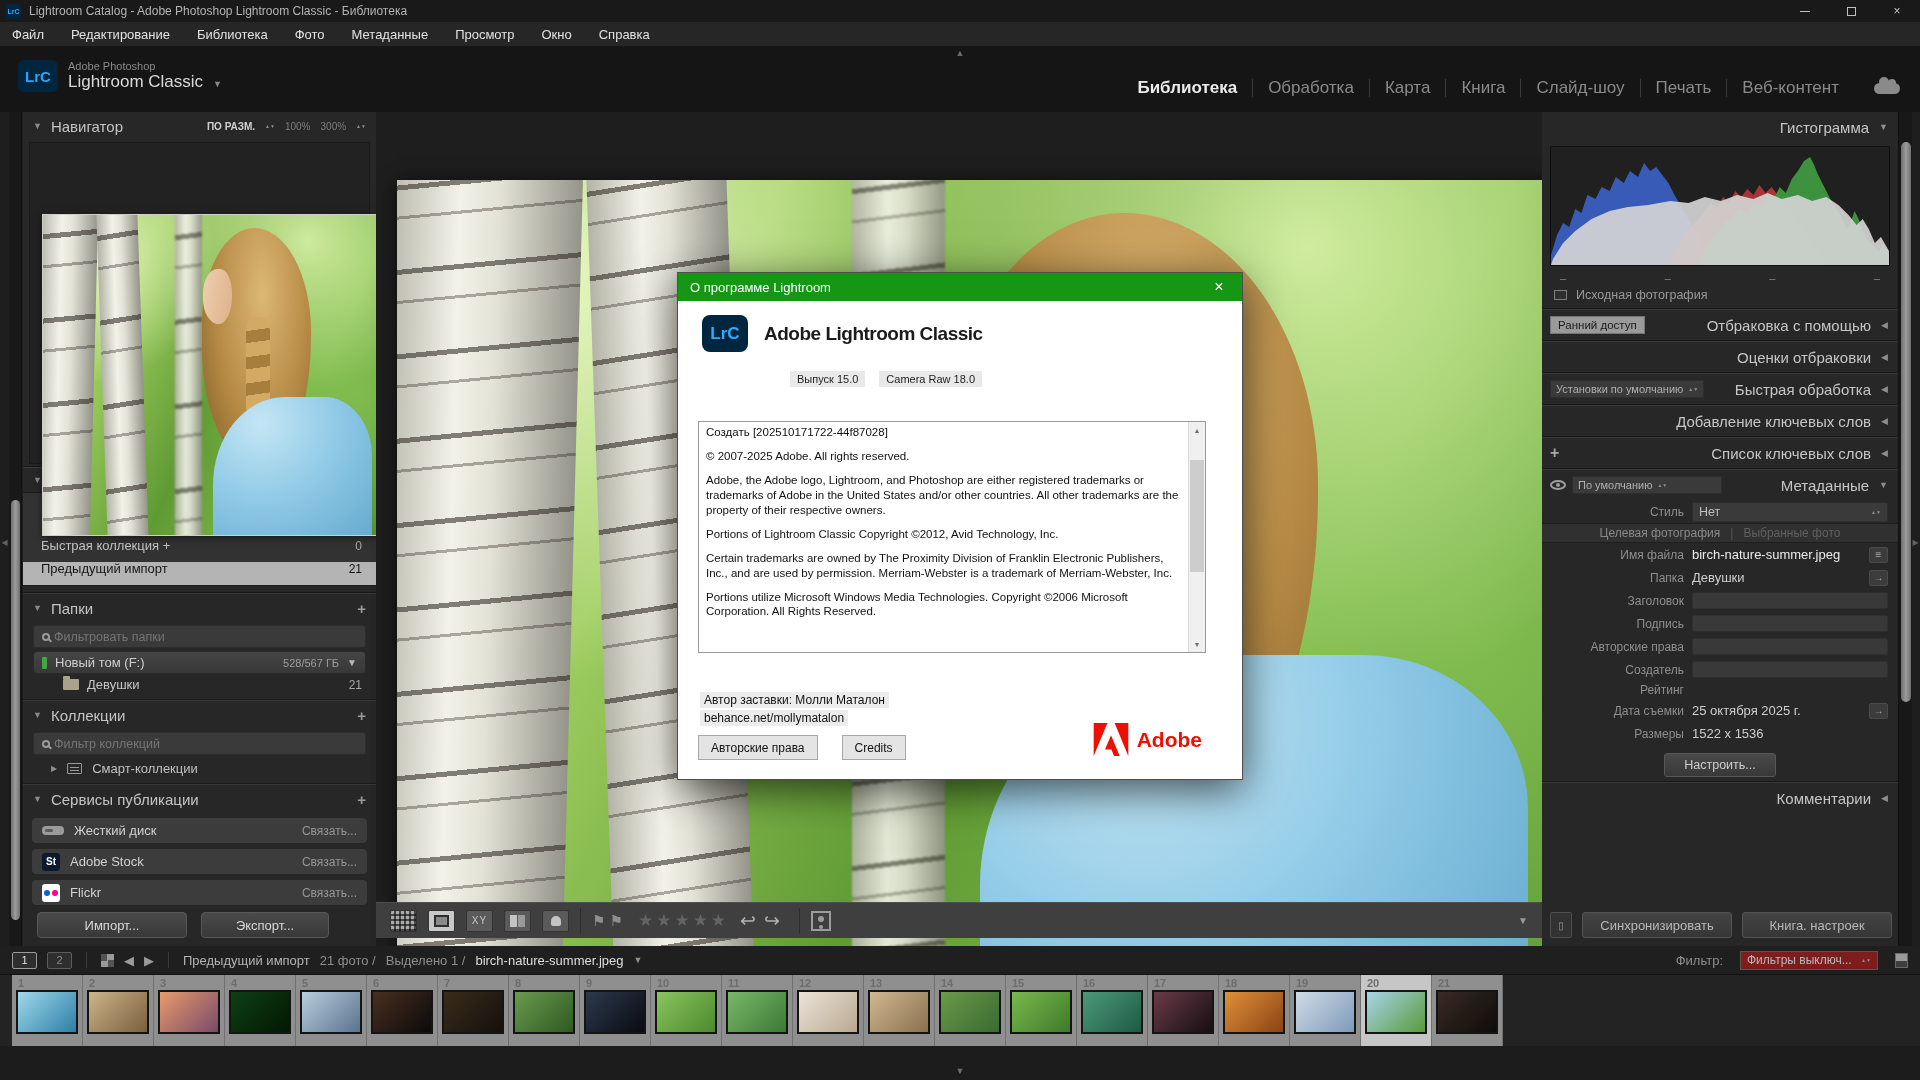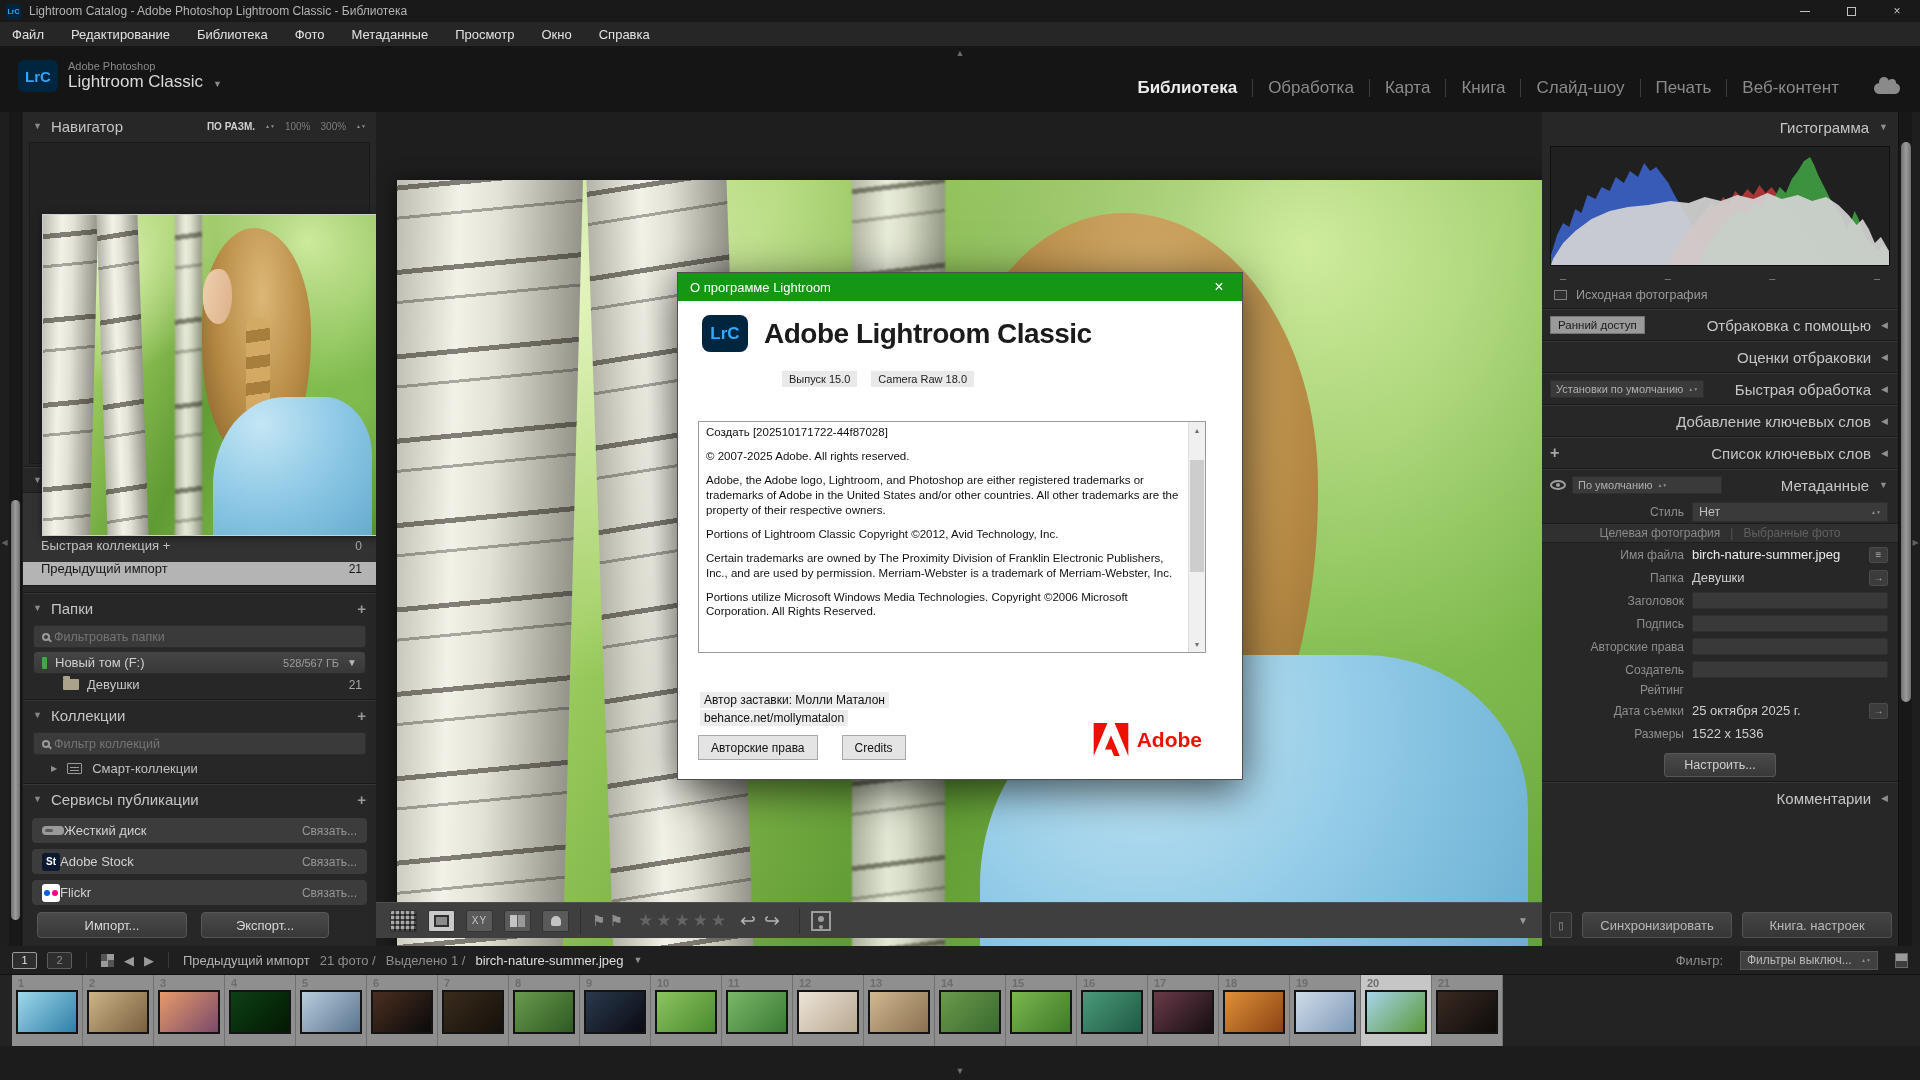--- a/index.html
+++ b/index.html
@@ -66,21 +66,21 @@
 .vol-space { margin-left:auto; font-size:11px; color:#9d9d9d; }
 .vol-row .tri { font-size:10px; color:#b8b8b8; }
 .folder-row { display:flex; align-items:center; height:21px; padding:0 14px 0 40px; gap:8px; color:#c6c6c6; }
 .folder-ico { width:16px; height:11px; background:#aaa28a; border-radius:1px; position:relative; }
 .folder-ico::before { content:''; position:absolute; top:-3px; left:0; width:7px; height:3px; background:#aaa28a; border-radius:1px 1px 0 0; }
 .folder-row .cnt { margin-left:auto; color:#a8a8a8; font-size:12px; }
 .smart-row { display:flex; align-items:center; height:21px; padding:0 14px 0 28px; gap:10px; color:#c0c0c0; }
 .smart-row .tri { font-size:8px; color:#8e8e8e; }
 .smart-ico { width:15px; height:11px; border:1px solid #9a9a9a; border-radius:1px; position:relative; }
 .smart-ico::after { content:''; position:absolute; left:2px; right:2px; top:3px; height:1px; background:#9a9a9a; box-shadow:0 3px 0 #9a9a9a; }
-.pub-row { margin:4px 8px; height:27px; border-radius:5px; background:#3c3c3c; border:1px solid #262626; display:flex; align-items:center; gap:0; padding:0 10px; color:#d2d2d2; }
+.pub-row { margin:4px 8px; height:27px; border-radius:5px; background:#3c3c3c; border:1px solid #262626; display:flex; align-items:center; gap:10px; padding:0 10px; color:#d2d2d2; }
 .pub-row .action { margin-left:auto; color:#969696; font-size:12px; }
 .hdd-ico { width:22px; height:9px; background:#9a9a9a; border-radius:4px; position:relative; }
 .hdd-ico::after { content:''; position:absolute; left:3px; top:3px; width:8px; height:3px; background:#5a5a5a; border-radius:2px; }
 .st-ico { width:18px; height:18px; background:#0b1a30; color:#fff; font-size:10px; font-weight:bold; border-radius:3px; display:flex; align-items:center; justify-content:center; }
 .flickr-ico { width:18px; height:18px; background:#fff; border-radius:3px; display:flex; align-items:center; justify-content:center; gap:2px; }
 .flickr-ico i { width:6px; height:6px; border-radius:50%; display:block; }
 .lp-buttons { position:absolute; bottom:8px; left:0; right:0; display:flex; gap:14px; padding:0 14px; }
 .lr-btn { height:26px; border-radius:4px; background:linear-gradient(#4a4a4a,#383838); border:1px solid #575757; color:#d8d8d8; font-size:13px; display:flex; align-items:center; justify-content:center; }
 .btn-import { width:150px; } .btn-export { width:128px; }
 
@@ -150,22 +150,22 @@
 .rp-sync { position:absolute; bottom:8px; left:8px; right:6px; display:flex; gap:10px; align-items:center; }
 .sync-ico { width:22px; height:26px; border:1px solid #4e4e4e; border-radius:2px; background:#323232; color:#9a9a9a; font-size:10px; display:flex; align-items:center; justify-content:center; }
 .sync-btn { flex:1; height:26px; border-radius:3px; background:linear-gradient(#444,#363636); border:1px solid #525252; color:#b8b8b8; font-size:13px; display:flex; align-items:center; justify-content:center; }
 
 
 .dialog { position:absolute; left:677px; top:272px; width:566px; height:508px; background:#fff; border:1px solid #4e4e4e; box-shadow:0 10px 40px rgba(0,0,0,.65); z-index:50; }
 .dlg-title { height:28px; background:#159715; color:#fff; display:flex; align-items:center; padding:0 12px; font-size:13px; }
 .dlg-close { margin-left:auto; font-size:16px; color:#fff; width:22px; text-align:center; }
 .dlg-brand { position:absolute; left:24px; top:42px; display:flex; align-items:center; gap:16px; }
 .dlg-appicon { width:46px; height:37px; border-radius:8px; background:#00253f; color:#31a8ff; font-weight:bold; font-size:17px; display:flex; align-items:center; justify-content:center; }
-.dlg-heading { font-size:28px; font-weight:800; color:#1b1b1b; letter-spacing:-.5px; }
-.dlg-badges { position:absolute; left:104px; top:98px; display:flex; gap:14px; }
+.dlg-heading { font-size:19px; font-weight:800; color:#1b1b1b; letter-spacing:-.5px; }
+.dlg-badges { position:absolute; left:112px; top:98px; display:flex; gap:14px; }
 .dlg-badge { background:#e9e9e9; color:#222; font-size:11px; padding:2px 7px; }
 .license { position:absolute; left:20px; top:148px; width:508px; height:232px; border:1px solid #9a9a9a; background:#fff; overflow:hidden; padding:3px 24px 3px 7px; }
 .license p { font-size:11.5px; color:#111; line-height:1.3; margin-bottom:9px; }
 .lic-scroll { position:absolute; right:0; top:0; bottom:0; width:17px; background:#f0f0f0; border-left:1px solid #ddd; }
 .lic-arrow { height:16px; display:flex; align-items:center; justify-content:center; color:#707070; font-size:7px; }
 .lic-arrow.dn { position:absolute; bottom:0; left:0; right:0; }
 .lic-thumb { position:absolute; left:1px; right:1px; top:38px; height:112px; background:#cdcdcd; }
 .dlg-author { position:absolute; left:22px; top:418px; font-size:12px; color:#111; line-height:1.5; }
 .dlg-author span { background:#ececec; padding:1px 4px; }
 .dlg-buttons { position:absolute; left:20px; top:462px; display:flex; gap:24px; }
@@ -178,21 +178,21 @@
 .mon-btn { width:25px; height:17px; border:1px solid #9a9a9a; background:#2e2e2e; color:#e0e0e0; font-size:11px; display:flex; align-items:center; justify-content:center; border-radius:2px; }
 .mon-btn.dim { border-color:#5c5c5c; color:#8a8a8a; }
 .sb-sep { width:1px; height:16px; background:#3a3a3a; margin:0 4px; }
 .sb-grid { width:13px; height:13px; background:conic-gradient(#9a9a9a 0 25%, #545454 0 50%, #9a9a9a 0 75%, #545454 0); }
 .sb-arrow { color:#9a9a9a; font-size:13px; }
 .sb-text { color:#b4b4b4; }
 .sb-dim { color:#8e8e8e; }
 .sb-file { color:#dedede; }
 .sb-caret { color:#8e8e8e; font-size:9px; }
 .sb-right { margin-left:auto; display:flex; align-items:center; gap:17px; }
-.filter-dd { width:138px; height:19px; background:#404040; border:1px solid #555; display:flex; align-items:center; padding:0 6px; color:#b8b8b8; font-size:12px; }
+.filter-dd { width:138px; height:19px; background:#7f1d1d; border:1px solid #555; display:flex; align-items:center; padding:0 6px; color:#b8b8b8; font-size:12px; }
 .filter-dd .updn { margin-left:auto; }
 .sb-lock { width:13px; height:15px; border:1px solid #6a6a6a; background:linear-gradient(#9a9a9a 50%, #3e3e3e 50%); }
 
 
 .filmstrip { position:absolute; top:974px; left:0; right:0; height:72px; background:#232323; border-top:1px solid #111; display:flex; padding-left:12px; }
 .fs-cell { position:relative; width:71px; height:72px; background:#8f8f8f; border-right:1px solid #707070; flex:0 0 auto; }
 .fs-cell.sel { background:#c6c6c6; }
 .fs-num { position:absolute; top:2px; left:6px; font-size:11px; font-weight:bold; color:#6d6d6d; }
 .fs-img { position:absolute; top:15px; left:4px; width:62px; height:44px; border:2px solid #141414; }
 .bottombar { position:absolute; top:1046px; left:0; right:0; height:34px; background:#1c1c1c; display:flex; align-items:flex-start; justify-content:center; color:#6f6f6f; font-size:9px; padding-top:20px; }

